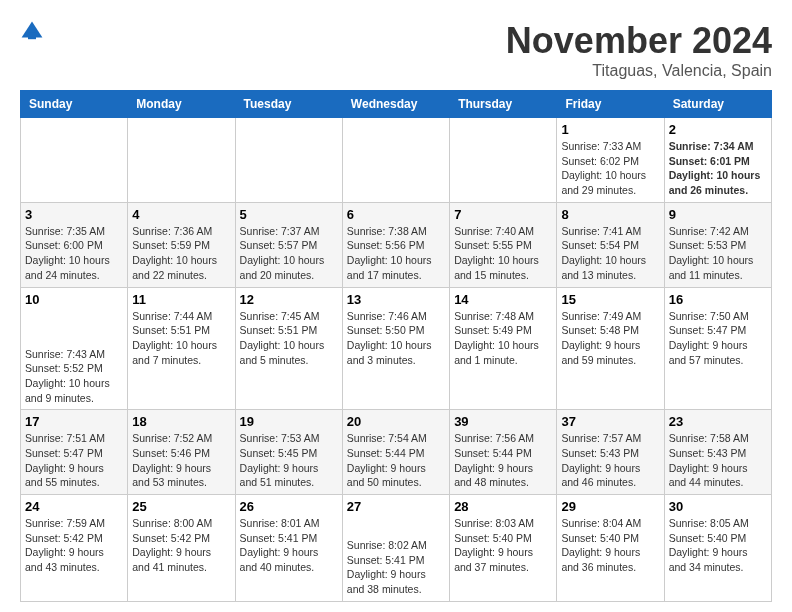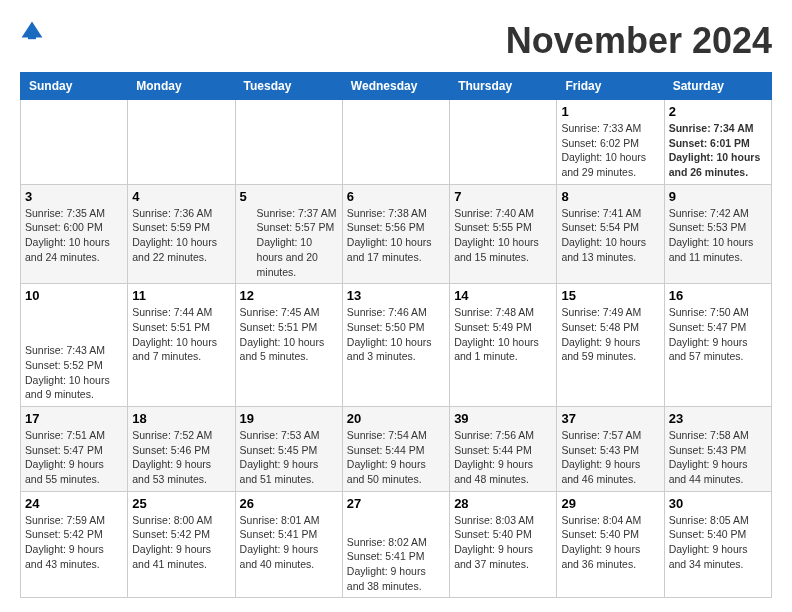--- a/index.html
+++ b/index.html
@@ -92,20 +92,21 @@
 
 <div class="header-section">
   <div class="logo">
     <svg class="logo-icon" viewBox="0 0 30 30" xmlns="http://www.w3.org/2000/svg">
       <polygon points="15,2 28,22 2,22" fill="#1a6bbf"></polygon>
       <rect x="10" y="16" width="10" height="8" fill="#1a6bbf"></rect>
     </svg>
   </div>
   <div class="title-section">
     <div class="month-title">November 2024</div>
+    <div class="location-title">Titaguas, Valencia, Spain</div>
   </div>
 </div>
 
 <table>
   <thead>
     <tr>
     <th>Sunday</th>
         <th>Monday</th>
         <th>Tuesday</th>
         <th>Wednesday</th>
@@ -142,21 +143,21 @@
 Daylight: 10 hours and 24 minutes.</div>
         </td>
         <td>
           <span class="day-number">4</span>
           <div class="day-info" style="white-space: pre-line;">Sunrise: 7:36 AM
 Sunset: 5:59 PM
 Daylight: 10 hours and 22 minutes.</div>
         </td>
         <td>
           <span class="day-number">5</span>
-          <div class="day-info" style="white-space: pre-line; margin-left: 17px;">Sunrise: 7:37 AM
+          <div class="day-info" style="white-space: pre-line;">Sunrise: 7:37 AM
 Sunset: 5:57 PM
 Daylight: 10 hours and 20 minutes.</div>
         </td>
         <td>
           <span class="day-number">6</span>
           <div class="day-info" style="white-space: pre-line;">Sunrise: 7:38 AM
 Sunset: 5:56 PM
 Daylight: 10 hours and 17 minutes.</div>
         </td>
         <td>

